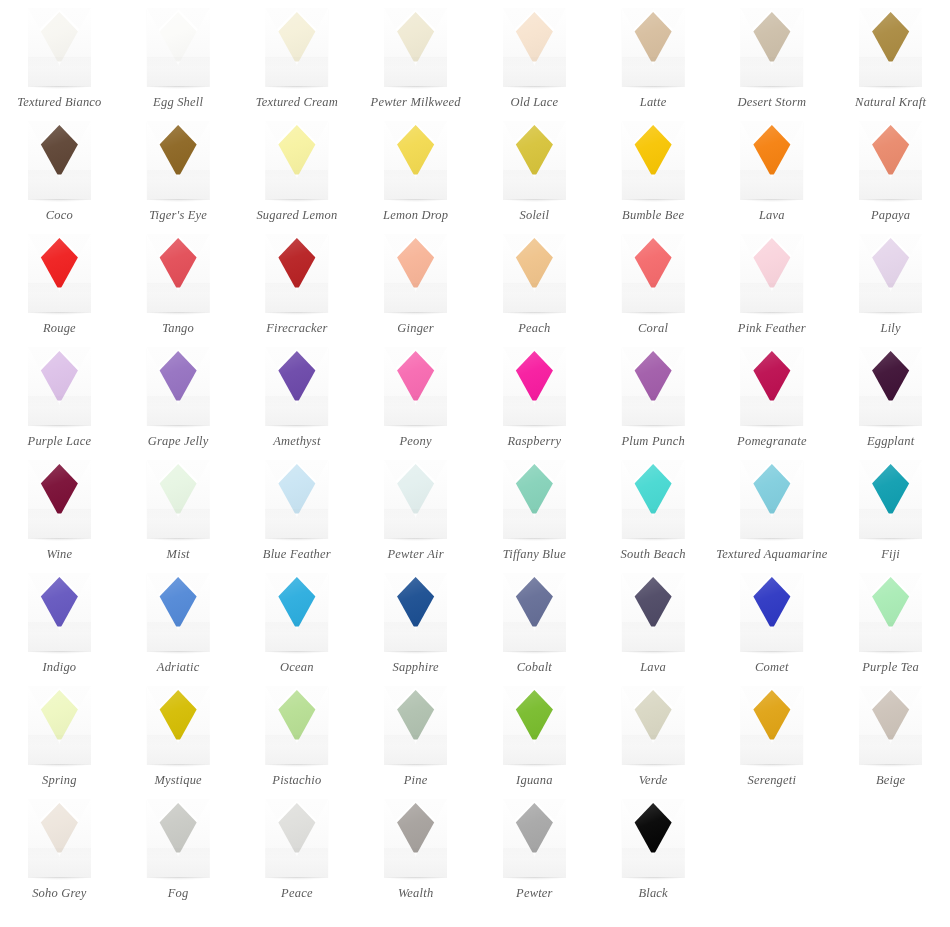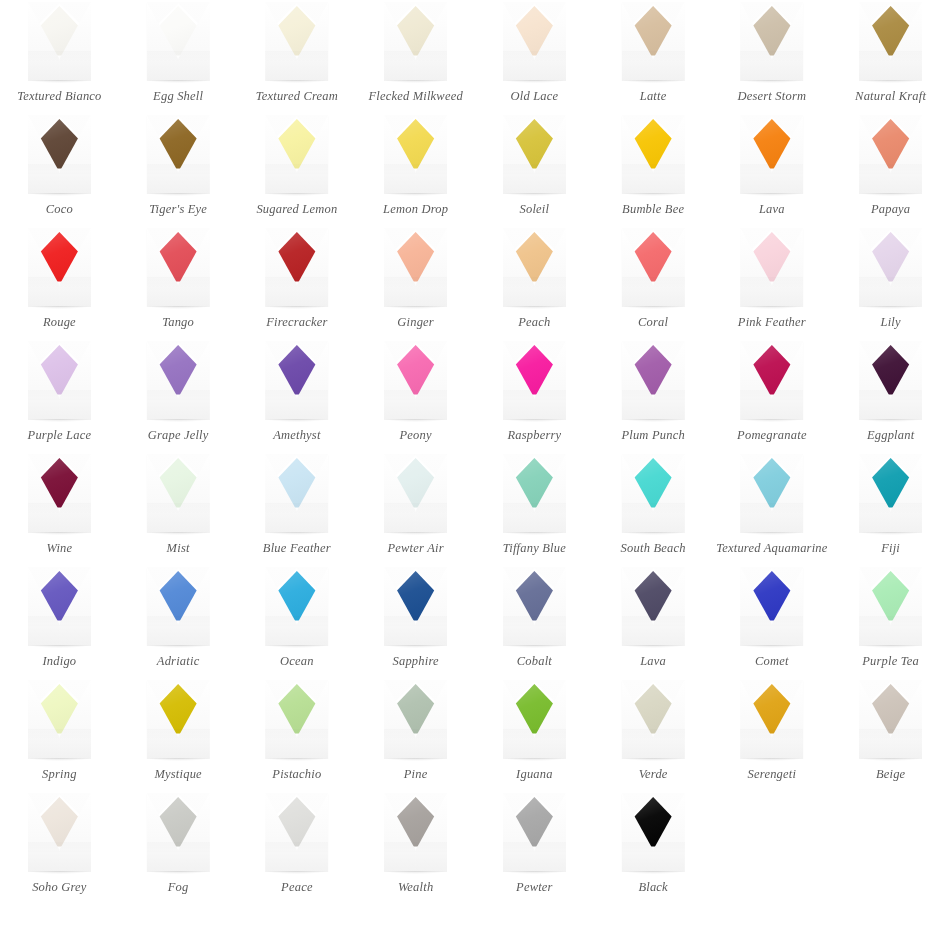--- a/index.html
+++ b/index.html
@@ -10,20 +10,21 @@
     background:#ffffff;
     font-family:"Liberation Serif", serif;
     overflow:hidden;
   }
   #swatch-grid{
     display:grid;
     grid-template-columns:repeat(8, 118.75px);
     grid-template-rows:repeat(8, 113px);
     width:768px;
     box-sizing:border-box;
+    padding-top:6px;
   }
   .swatch-cell{
     display:flex;
     flex-direction:column;
     align-items:center;
     justify-content:flex-start;
   }
   
   .envelope{
     position:relative;
@@ -159,21 +160,21 @@
         <div class="env-body"></div>
         <div class="liner-backing"></div>
         <div class="liner" style="background: rgb(239, 233, 210);">
           <div class="liner-sheen"></div>
         </div>
         <div class="env-flap-left"></div>
         <div class="env-flap-right"></div>
         <div class="env-crease"></div>
         <div class="env-shadow"></div>
       </div>
-      <div class="swatch-label">Flecked Milkweed</div>
+      <div class="swatch-label">Pewter Milkweed</div>
     </div>
     <div class="swatch-cell">
       <div class="envelope">
         <div class="env-body"></div>
         <div class="liner-backing"></div>
         <div class="liner" style="background: rgb(247, 227, 206);">
           <div class="liner-sheen"></div>
         </div>
         <div class="env-flap-left"></div>
         <div class="env-flap-right"></div>

